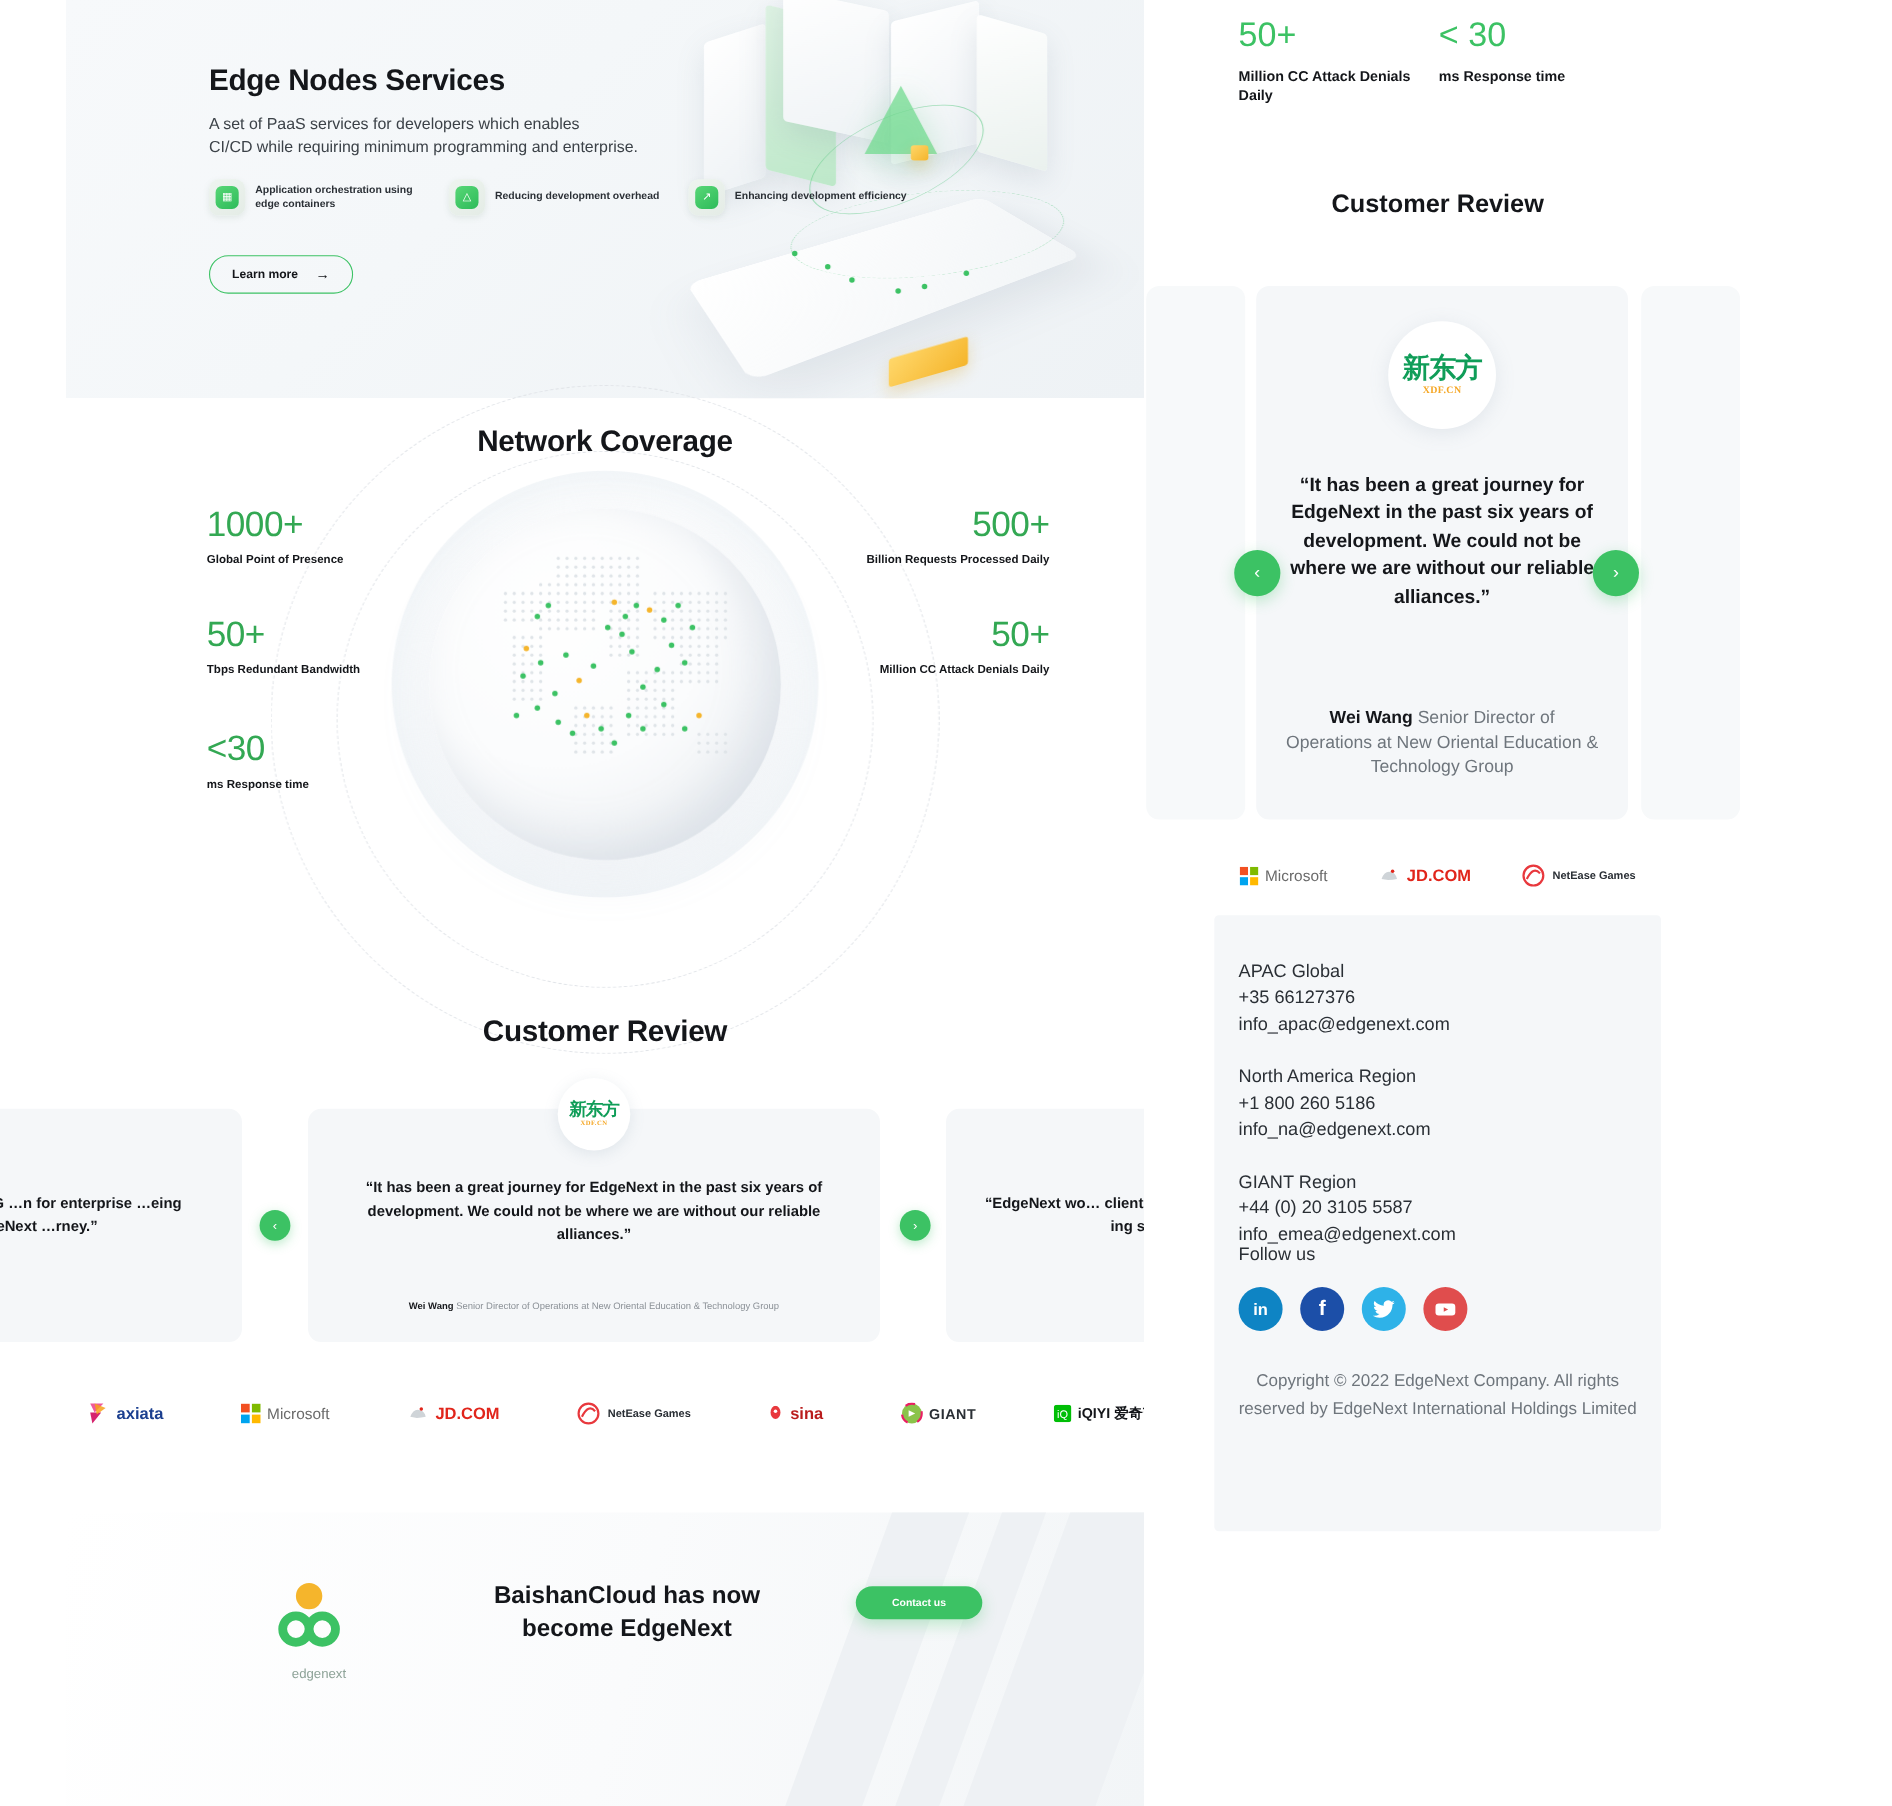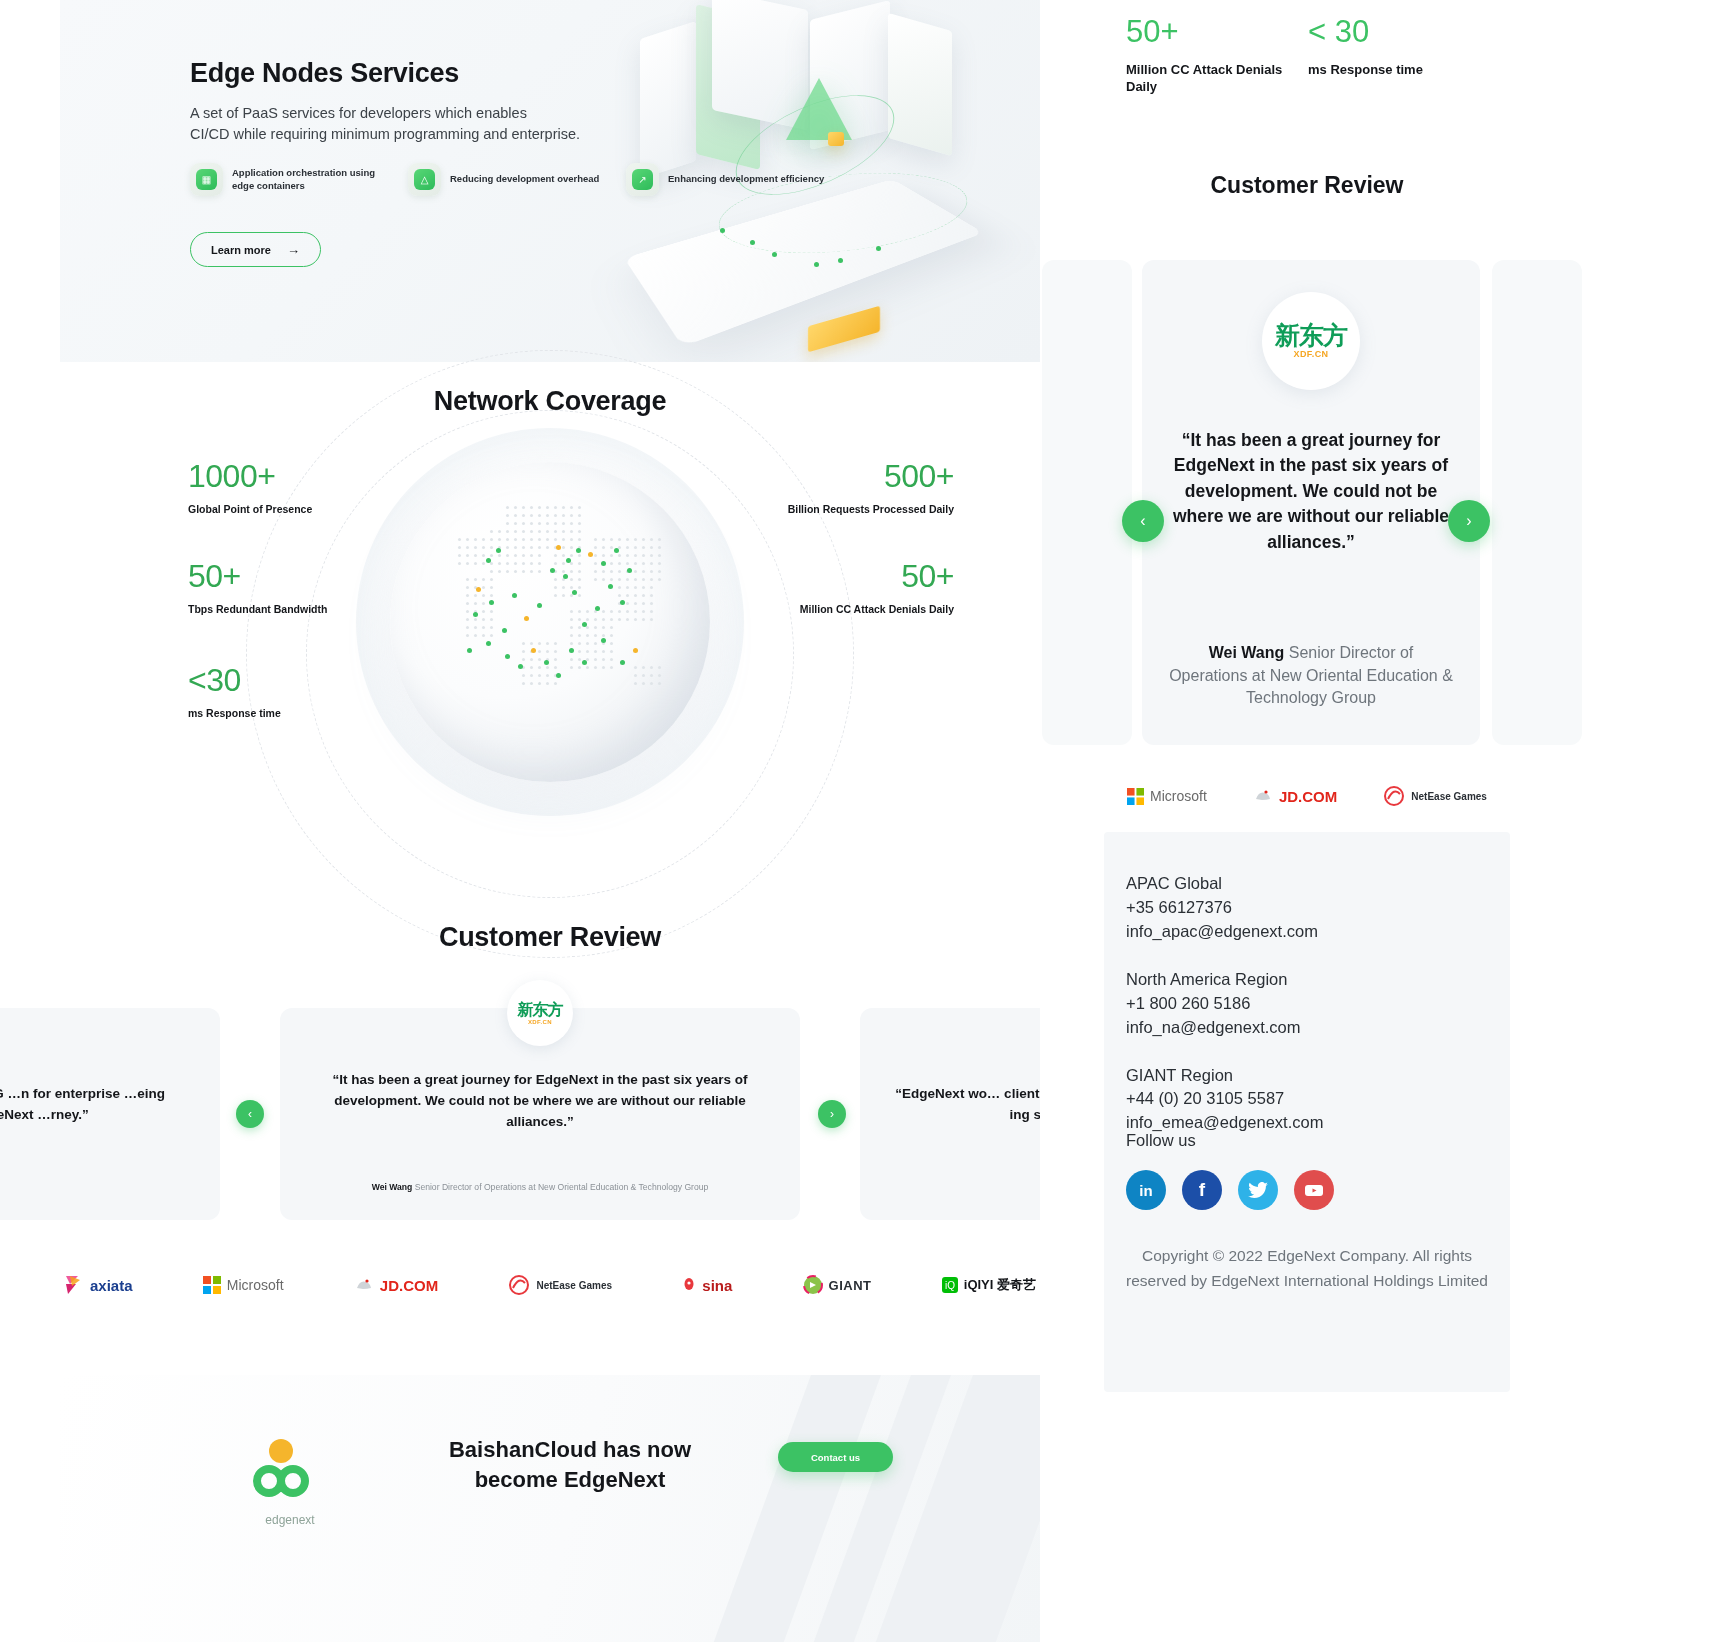--- a/index.html
+++ b/index.html
@@ -135,21 +135,21 @@
   .rc-main { left: 220px; width: 520px; background:#f5f7f9; }
   .rc-next { left: 800px; width: 380px; }
   .rev-logo {
     position:absolute; left: 50%; top: -28px; transform: translateX(-50%);
     width: 66px; height: 66px; border-radius: 50%; background:#fff;
     box-shadow: 0 3px 14px rgba(120,140,160,.16);
     display:flex; align-items:center; justify-content:center;
   }
   .xdf { text-align:center; line-height:1; }
   .xdf .cn { font-size: 16px; font-weight: 800; color:#0f9d58; letter-spacing:-1px; }
-  .xdf .en { font-size: 6px; font-weight: 800; color:#f5a623; letter-spacing:.4px; margin-top:1px; }
+  .xdf .en { font-size: 6px; font-weight: 800; color:#f5a623; letter-spacing:.4px; margin-top:1px;font-family:Liberation Serif, serif; }
   .rev-quote {
     position:absolute; left: 36px; right: 36px; top: 62px;
     text-align:center; font-size: 13.5px; line-height: 1.55; font-weight: 700; color:#14161a;
   }
   .rev-author {
     position:absolute; left: 30px; right: 30px; bottom: 28px; text-align:center;
     font-size: 8.6px; color:#8b9197; font-weight:400;
   }
   .rev-author b { color:#14161a; font-weight:700; }
   .rev-quote-faded {
@@ -158,21 +158,21 @@
   }
   .nav-btn {
     position:absolute; top: 92px; width: 28px; height: 28px; border-radius:50%;
     background:#3cc264; color:#fff; display:flex; align-items:center; justify-content:center;
     font-size: 12px; cursor:pointer; box-shadow: 0 3px 10px rgba(60,194,100,.34); border:none;
   }
   .nav-prev { left: 176px; } .nav-next { left: 758px; }
 
   
   .brands {
-    position:absolute; left: 0; top: 1240px; width: 980px; height: 90px;
+    position:absolute; left: 16px; top: 1240px; width: 980px; height: 90px;
     display:flex; align-items:center; justify-content:space-between; padding: 0 4px;
   }
   .brand { display:flex; align-items:center; gap:6px; }
   .brand .name { font-size: 15px; font-weight: 700; }
 
   
   .cta {
     position:absolute; left: 0; top: 1375px; width: 980px; height: 267px;
     background: linear-gradient(105deg,#ffffff 0%, #fafbfc 52%, #f2f5f7 100%);
     overflow: hidden;

